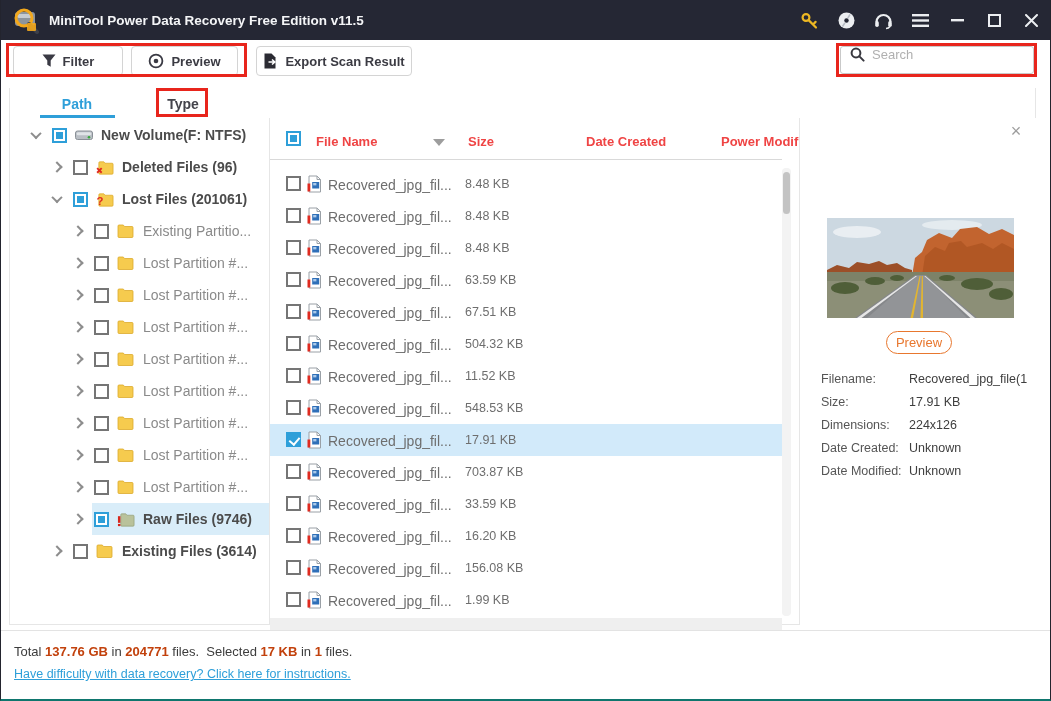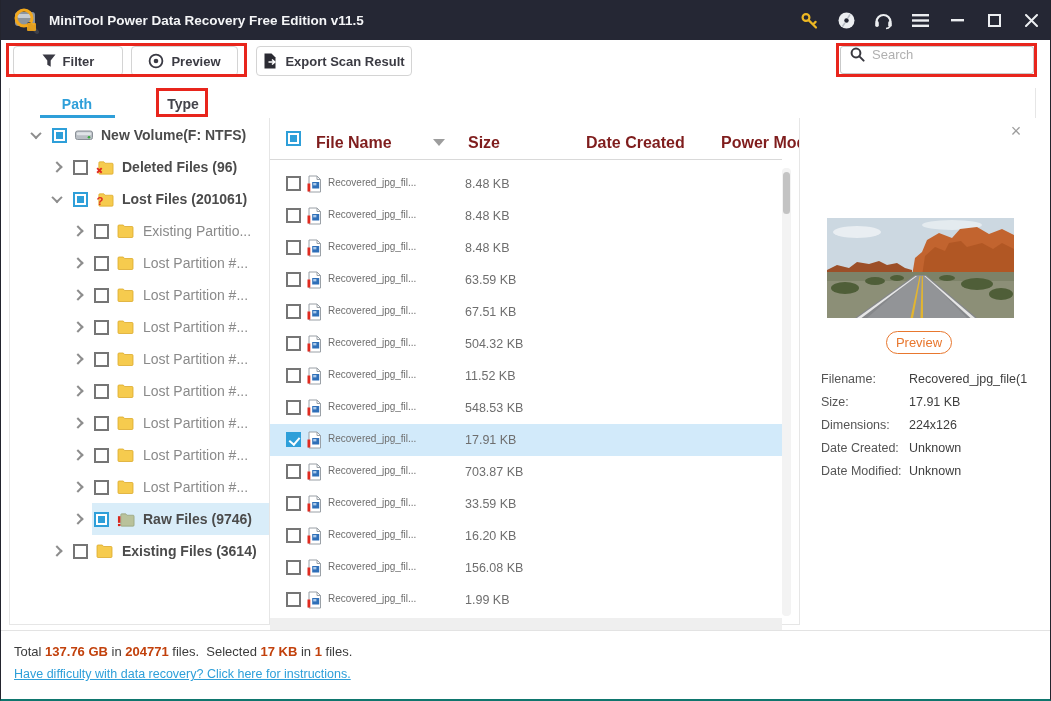--- a/index.html
+++ b/index.html
@@ -50,29 +50,29 @@
   .cb.partial::after { content:""; position:absolute; left:2px; top:2px; width:7px; height:7px; background:#2e9fd9; }
   .cb.checked   { border:2px solid #2e9fd9; background:#2e9fd9; }
   .cb.checked::after { content:""; position:absolute; left:2.5px; top:1px; width:5px; height:8px;
                        border-right:2px solid #fff; border-bottom:2px solid #fff; transform:rotate(40deg); }
   .tree-ico { width:18px; height:16px; flex:none; display:flex; align-items:center; }
 
   
   .list-panel { position:absolute; left:259px; top:30px; width:530px; height:507px; border-left:1px solid #e6e6e6; }
   .list-header { position:absolute; left:0; top:4px; width:512px; height:38px; border-bottom:1px solid #d9d9d9; }
   .list-header .cb { position:absolute; left:16px; top:9px; }
-  .col-h { position:absolute; top:12px; font-size:16px; font-weight:bold; color:#7f1d1d; white-space:nowrap; }
+  .col-h { position:absolute; top:12px; font-size:13px; font-weight:bold; color:#ef4444; white-space:nowrap; }
   .sort-arrow { position:absolute; left:163px; top:17px; width:0; height:0;
                 border-left:6px solid transparent; border-right:6px solid transparent; border-top:7px solid #9d9d9d; }
   .rows { position:absolute; left:0; top:50px; width:512px; }
   .file-row { position:relative; height:32px; }
   .file-row.selected { background:#d2eafa; }
   .file-row .cb { position:absolute; left:16px; top:8px; }
   .file-ico { position:absolute; left:37px; top:7px; }
-  .file-name { position:absolute; left:58px; top:9px; font-size:10px; color:#6e6e6e; white-space:nowrap; }
+  .file-name { position:absolute; left:58px; top:9px; font-size:14px; color:#6e6e6e; white-space:nowrap; }
   .file-size { position:absolute; left:195px; top:9px; font-size:12.5px; color:#6e6e6e; white-space:nowrap; }
 
   .vscroll { position:absolute; left:512px; top:50px; width:9px; height:448px; background:#f3f3f3; border-radius:4px; }
   .vscroll .thumb { position:absolute; left:1px; top:4px; width:7px; height:42px; background:#c3c3c3; border-radius:4px; }
   .hscroll { position:absolute; left:0; top:500px; width:512px; height:12px; background:#efefef; }
 
   
   .preview-panel { position:absolute; left:789px; top:30px; width:238px; height:507px; border-left:1px solid #e6e6e6; background:#fff; }
   .close-x { position:absolute; right:12px; top:4px; width:18px; height:18px; color:#9d9d9d; font-size:18px; line-height:18px; text-align:center; }
   .thumb-img { position:absolute; left:27px; top:100px; width:187px; height:100px; }

